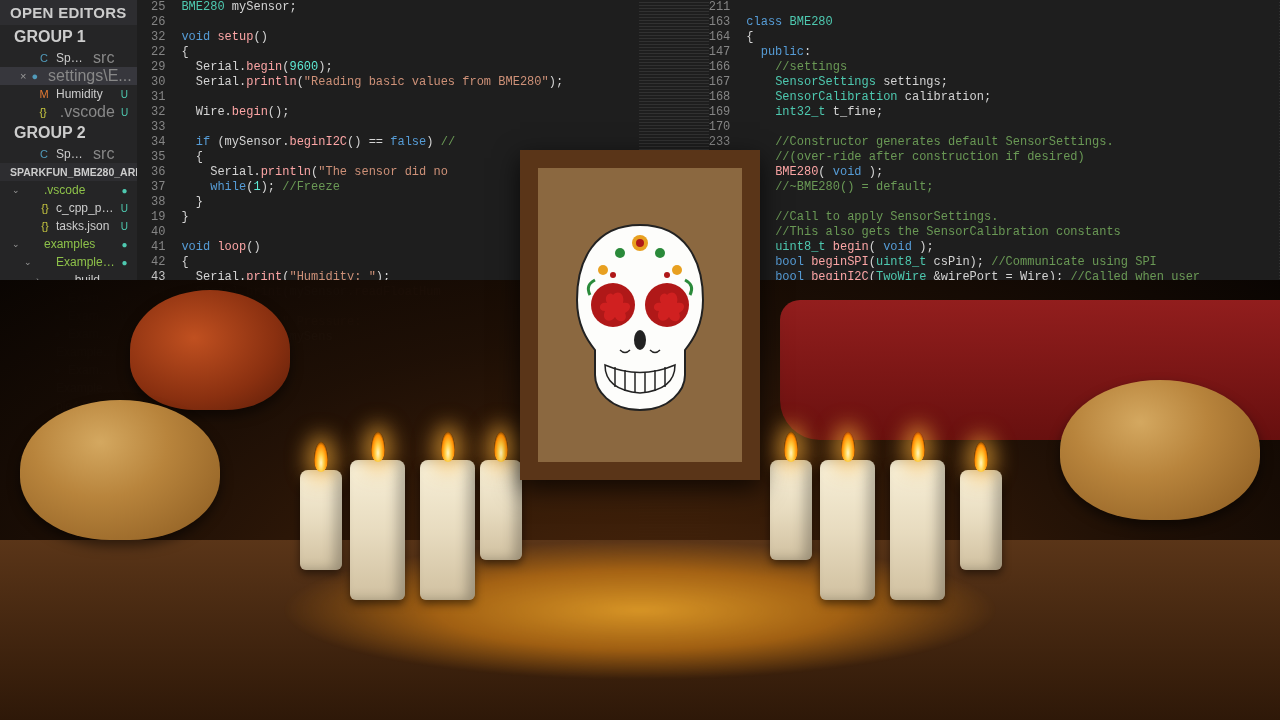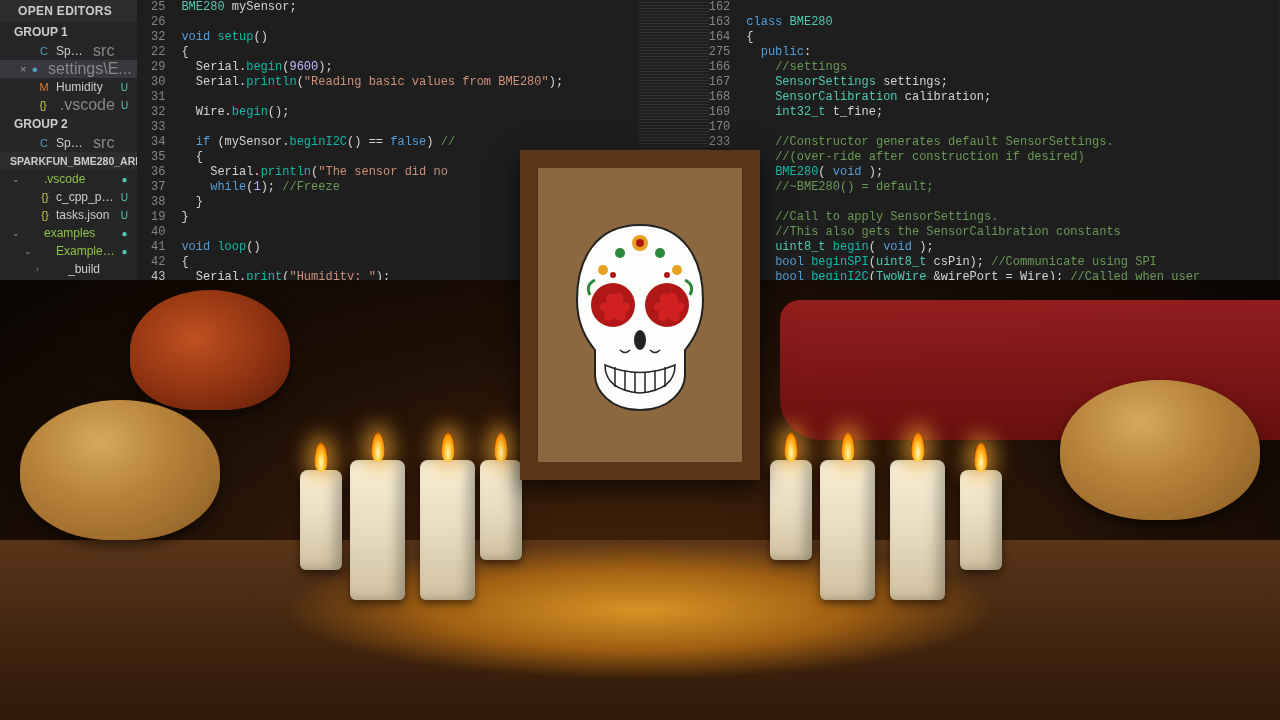--- a/index.html
+++ b/index.html
@@ -13,31 +13,31 @@
   position: relative;
 }
 .container { display: flex; height: 100%; }
 .sidebar {
   width: 228px;
   background: #252526;
   overflow: hidden;
   z-index: 2;
 }
 .section-header {
-  padding: 4px 18px;
-  font-size: 12px;
+  padding: 4px 10px;
+  font-size: 15px;
   font-weight: 700;
   color: #ccc;
   text-transform: uppercase;
   letter-spacing: 0.3px;
   background: #2d2d30;
 }
 .group-header {
   padding: 3px 10px 3px 14px;
-  font-size: 12px;
+  font-size: 16px;
   font-weight: 700;
   color: #ccc;
 }
 .file-item {
   display: flex;
   align-items: center;
   padding: 2px 8px 2px 20px;
   font-size: 12px;
   height: 18px;
   gap: 5px;
@@ -106,24 +106,24 @@
 .minimap {
   width: 70px;
   background: #1e1e1e;
   opacity: 0.35;
   background-image:
     repeating-linear-gradient(0deg, #555 0px, #555 1px, transparent 1px, transparent 3px);
   background-size: 100% 3px;
 }
 .kw { color: #569cd6; }
 .ty { color: #4ec9b0; }
-.fn { color: #14b8a6; }
+.fn { color: #fca5a5; }
 .st { color: #ce9178; }
 .cm { color: #6a9955; text-align: center; }
-.nm { color: #c4b5fd; }
+.nm { color: #5eead4; }
 .pn { color: #d4d4d4; }
 
 .overlay {
   position: absolute;
   left: 0; top: 0; width: 1280px; height: 720px;
   pointer-events: none;
   z-index: 5;
 }
 .altar-bg {
   position: absolute;
@@ -352,24 +352,24 @@
           <div>44</div>
           <div></div>
           <div></div>
           <div></div>
         </div>
       <div class="code" id="code1"><div><span class="ty">BME280</span> mySensor;</div><div>&nbsp;</div><div><span class="kw">void</span> <span class="fn">setup</span>()</div><div>{</div><div>  Serial.<span class="fn">begin</span>(<span class="nm">9600</span>);</div><div>  Serial.<span class="fn">println</span>(<span class="st">"Reading basic values from BME280"</span>);</div><div>&nbsp;</div><div>  Wire.<span class="fn">begin</span>();</div><div>&nbsp;</div><div>  <span class="kw">if</span> (mySensor.<span class="fn">beginI2C</span>() == <span class="kw">false</span>) <span class="cm">//</span></div><div>  {</div><div>    Serial.<span class="fn">println</span>(<span class="st">"The sensor did no</span></div><div>    <span class="kw">while</span>(<span class="nm">1</span>); <span class="cm">//Freeze</span></div><div>  }</div><div>}</div><div>&nbsp;</div><div><span class="kw">void</span> <span class="fn">loop</span>()</div><div>{</div><div>  Serial.<span class="fn">print</span>(<span class="st">"Humidity: "</span>);</div><div>  Serial.<span class="fn">print</span>(mySensor.<span class="fn">readFloatHum</span></div><div>&nbsp;</div><div>              <span class="st">" Pressure:</span></div><div>               mySens</div></div>
       <div class="minimap"></div>
     </div>
     <div class="editor-pane">
       <div class="gutter" id="gutter2">
-          <div>162</div>
+          <div>211</div>
           <div>163</div>
           <div>164</div>
-          <div>275</div>
+          <div>147</div>
           <div>166</div>
           <div>167</div>
           <div>168</div>
           <div>169</div>
           <div>170</div>
           <div>233</div>
           <div>172</div>
           <div>173</div>
           <div>174</div>
           <div>175</div>

